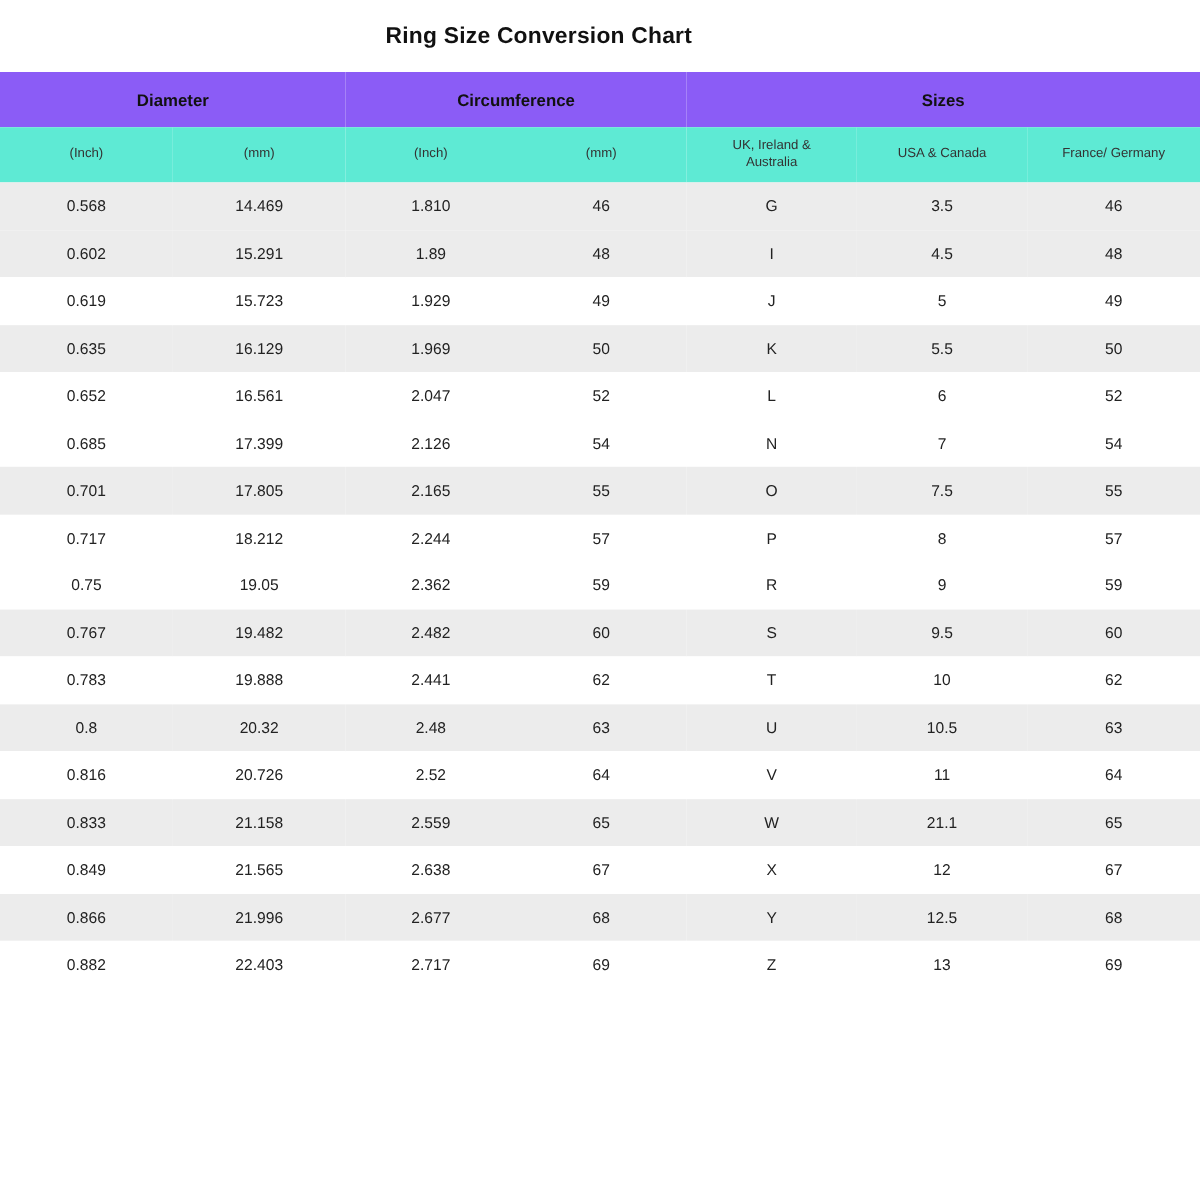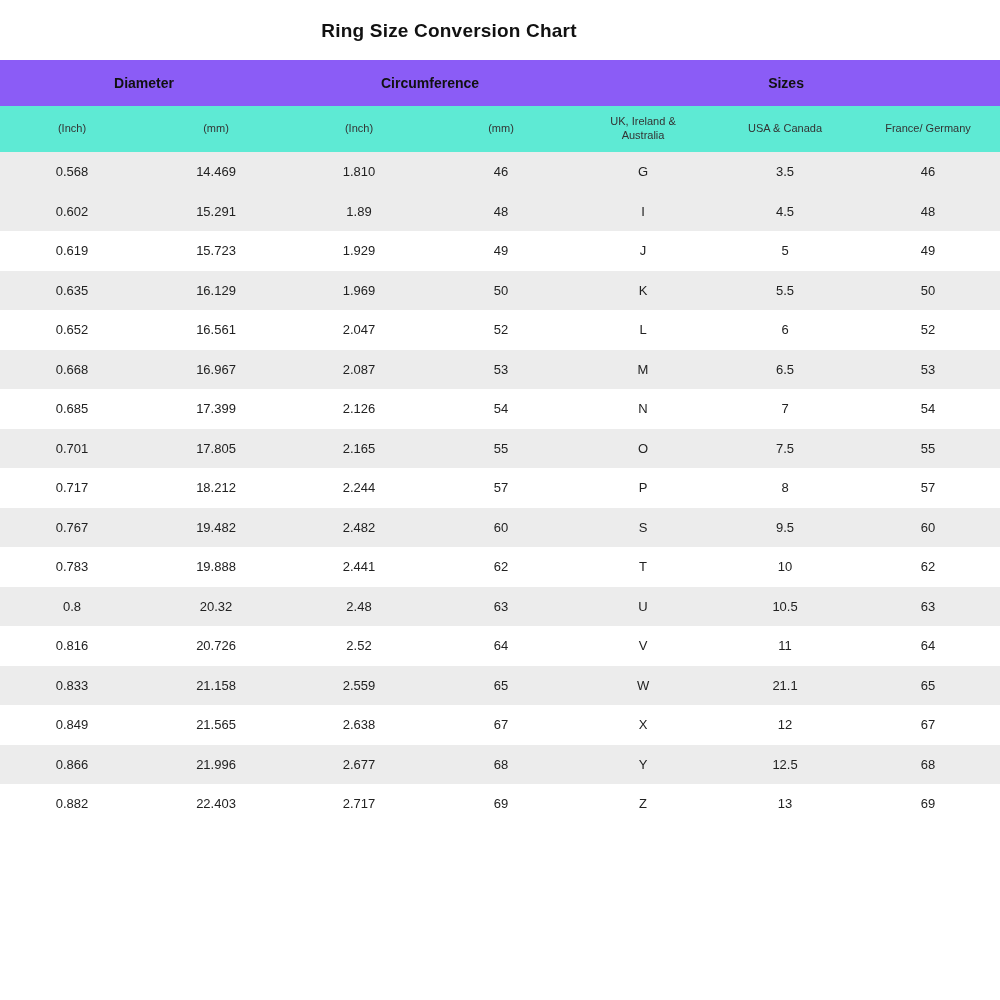--- a/index.html
+++ b/index.html
@@ -148,29 +148,20 @@
         </tr>
         <tr class="data-row">
           <td>0.652</td>
           <td>16.561</td>
           <td>2.047</td>
           <td>52</td>
           <td>L</td>
           <td>6</td>
           <td>52</td>
         </tr>
-        <tr class="data-row alt">
-          <td>0.668</td>
-          <td>16.967</td>
-          <td>2.087</td>
-          <td>53</td>
-          <td>M</td>
-          <td>6.5</td>
-          <td>53</td>
-        </tr>
         <tr class="data-row">
           <td>0.685</td>
           <td>17.399</td>
           <td>2.126</td>
           <td>54</td>
           <td>N</td>
           <td>7</td>
           <td>54</td>
         </tr>
         <tr class="data-row alt">
@@ -184,20 +175,29 @@
         </tr>
         <tr class="data-row">
           <td>0.717</td>
           <td>18.212</td>
           <td>2.244</td>
           <td>57</td>
           <td>P</td>
           <td>8</td>
           <td>57</td>
         </tr>
+        <tr class="data-row">
+          <td>0.75</td>
+          <td>19.05</td>
+          <td>2.362</td>
+          <td>59</td>
+          <td>R</td>
+          <td>9</td>
+          <td>59</td>
+        </tr>
         <tr class="data-row alt">
           <td>0.767</td>
           <td>19.482</td>
           <td>2.482</td>
           <td>60</td>
           <td>S</td>
           <td>9.5</td>
           <td>60</td>
         </tr>
         <tr class="data-row">

